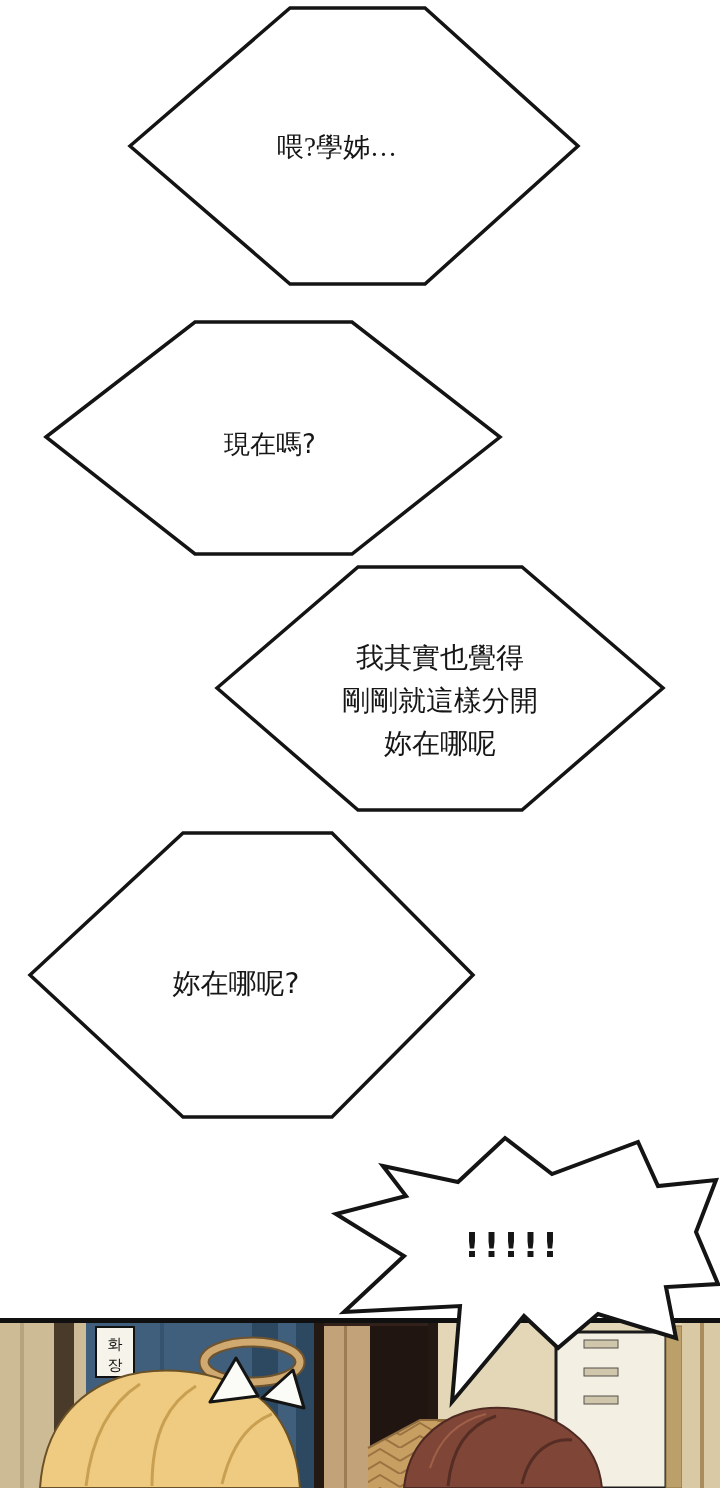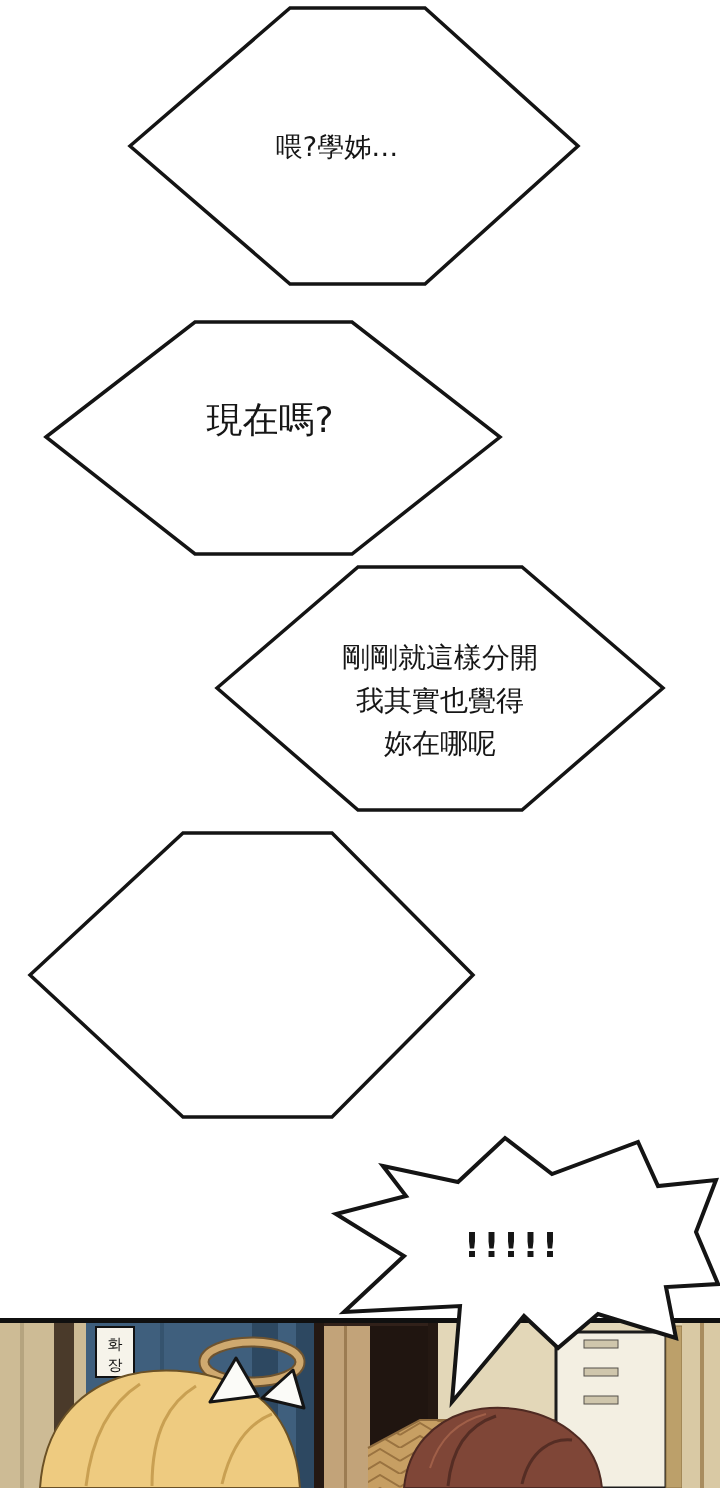--- a/index.html
+++ b/index.html
@@ -130,26 +130,27 @@
   </div>
 
   <svg class="overlay" viewBox="0 0 720 1488">
     <polygon points="130,146 290,8 425,8 578,146 425,284 290,284" stroke="#141414" stroke-width="3.5" fill="#ffffff"></polygon>
     <polygon points="46,437 195,322 352,322 500,437 352,554 195,554" stroke="#141414" stroke-width="3.5" fill="#ffffff"></polygon>
     <polygon points="217,688 358,567 522,567 663,688 522,810 358,810" stroke="#141414" stroke-width="3.5" fill="#ffffff"></polygon>
     <polygon points="30,975 183,833 332,833 473,975 332,1117 183,1117" stroke="#141414" stroke-width="3.5" fill="#ffffff"></polygon>
     <polygon points="383,1166 458,1182 505,1138 552,1174 638,1142 658,1186 716,1180 696,1232 718,1284 666,1287 676,1338 598,1314 558,1348 524,1316 452,1402 460,1306 344,1312 404,1256 336,1214 406,1196" stroke="#141414" stroke-width="4" stroke-linejoin="miter" fill="#ffffff"></polygon>
   </svg>
 
-  <div class="bubble-text" style="left:337px; top:147px; font-size:27px;">喂?學姊…</div>
+  <div class="bubble-text" style="left:337px; top:147px; font-size:27px;font-family:Liberation Serif, serif;">喂?學姊…</div>
 
-  <div class="bubble-text" style="left:270px; top:420px; font-size:36px;">現在嗎?</div>
+  <div class="bubble-text" style="left:270px; top:444px; font-size:26px;">現在嗎?</div>
 
   <div class="bubble-text" style="left:440px; top:700px; font-size:28px; line-height:43px;">
+    <span style="display:block">我其實也覺得</span>
     <span style="display:block">剛剛就這樣分開</span>
-    <span style="display:block">我其實也覺得</span>
     <span style="display:block">妳在哪呢</span>
   </div>
 
+  <div class="bubble-text" style="left:236px; top:984px; font-size:28px;">妳在哪呢?</div>
 
   <div class="bubble-text exclaim" style="left:513px; top:1245px; font-size:34px;">!!!!!</div>
 
 </div>
 
 </body></html>

